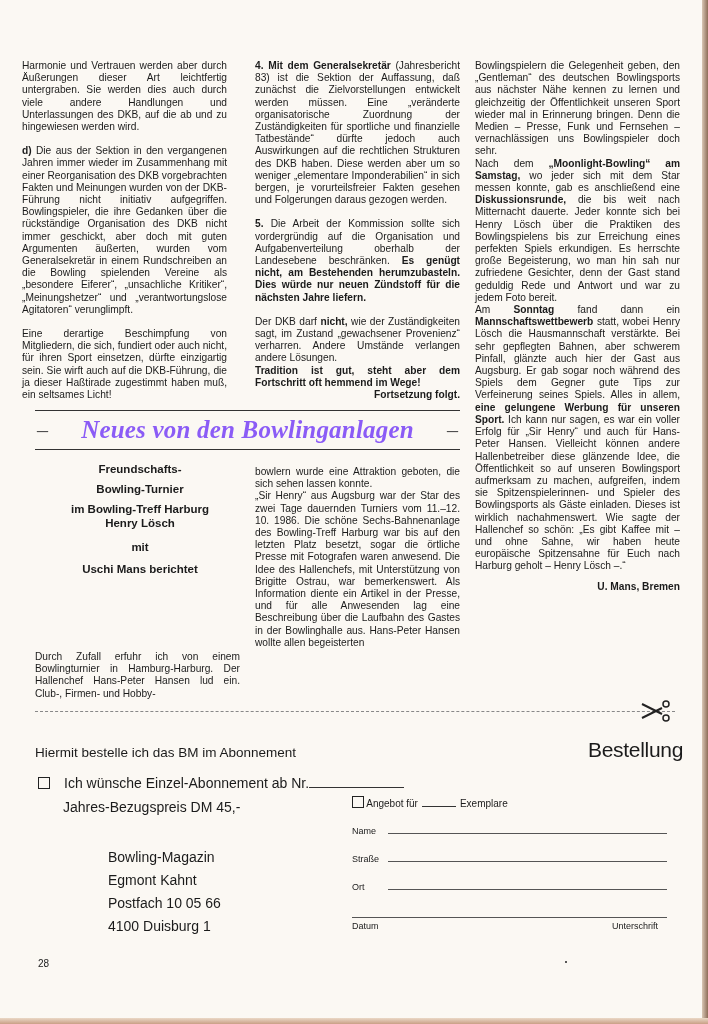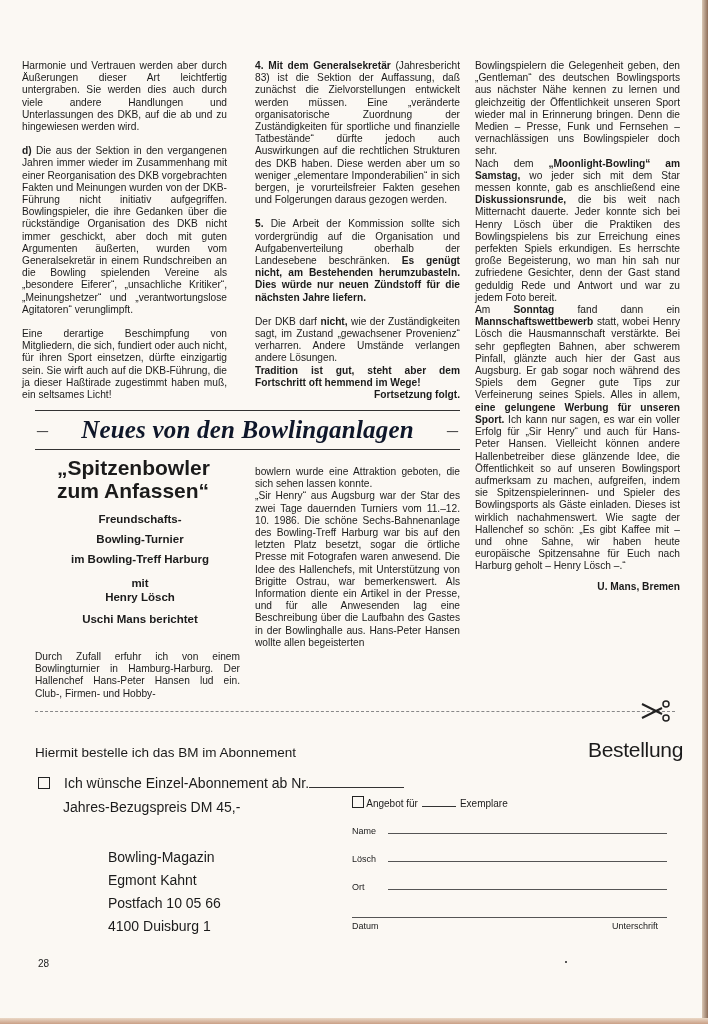--- a/index.html
+++ b/index.html
@@ -32,21 +32,21 @@
   #col3 { left: 475px; top: 60px; width: 205px; }
 
   .banner {
     position: absolute; left: 35px; top: 410px; width: 425px; height: 38px;
     border-top: 1.5px solid #333; border-bottom: 1.5px solid #333;
     display: flex; align-items: center; justify-content: space-between;
   }
   .banner .dash { font-family: "Liberation Serif", serif; font-size: 22px; color: #444; padding: 0 2px; }
   .banner .title {
     font-family: "Liberation Serif", serif; font-weight: bold; font-style: italic;
-    font-size: 25px; letter-spacing: 0.2px; color: #0f172a;
+    font-size: 25px; letter-spacing: 0.2px; color: #8b5cf6;
   }
 
   #article-head { position: absolute; left: 35px; top: 452px; width: 210px; text-align: center; }
   .headline { font-size: 21px; font-weight: bold; line-height: 23px; text-align: left; padding-left: 22px; margin-top: 4px; }
   .sub { font-size: 11.5px; font-weight: bold; line-height: 14px; margin-top: 10px; }
   .sub.s2 { margin-top: 6px; }
   .sub.s3 { margin-top: 6px; }
   .sub.s4 { margin-top: 10px; }
   .sub.s5 { margin-top: 0; }
   .sub.s6 { margin-top: 8px; }
@@ -117,26 +117,25 @@
   <p class="tight right" style="margin-top:8px;"><b>U. Mans, Bremen</b></p>
 </div>
 
 <div class="banner">
   <span class="dash">–</span>
   <span class="title">Neues von den Bowlinganlagen</span>
   <span class="dash">–</span>
 </div>
 
 <div id="article-head">
-  <div class="headline">„Spitzenbowler zum Anfassen“</div>
   <div class="sub">Freundschafts-</div>
   <div class="sub s2">Bowling-Turnier</div>
   <div class="sub s3">im Bowling-Treff Harburg</div>
+  <div class="sub s5">Henry Lösch</div>
   <div class="sub s4">mit</div>
-  <div class="sub s5">Henry Lösch</div>
   <div class="sub s6">Uschi Mans berichtet</div>
 </div>
 
 <div class="col" id="art-col1">
   <p class="tight">Durch Zufall erfuhr ich von einem Bowlingturnier in Hamburg-Harburg. Der Hallenchef Hans-Peter Hansen lud ein. Club-, Firmen- und Hobby-</p>
 </div>
 
 <div class="col" id="art-col2">
   <p class="tight">bowlern wurde eine Attraktion geboten, die sich sehen lassen konnte.</p>
   <p class="tight">„Sir Henry“ aus Augsburg war der Star des zwei Tage dauernden Turniers vom 11.–12. 10. 1986. Die schöne Sechs-Bahnenanlage des Bowling-Treff Harburg war bis auf den letzten Platz besetzt, sogar die örtliche Presse mit Fotografen waren anwesend. Die Idee des Hallenchefs, mit Unterstützung von Brigitte Ostrau, war bemerkenswert. Als Information diente ein Artikel in der Presse, und für alle Anwesenden lag eine Beschreibung über die Laufbahn des Gastes in der Bowlinghalle aus. Hans-Peter Hansen wollte allen begeisterten</p>
@@ -169,21 +168,21 @@
 <div class="offer">
   <span class="checkbox"></span>
   <span>Angebot für</span><span class="blank"></span><span>Exemplare</span>
 </div>
 
 <div class="field" id="f-name">
   <span class="lbl">Name</span>
     <span class="ln"></span>
 </div>
 <div class="field" id="f-str">
-  <span class="lbl">Lösch</span>
+  <span class="lbl">Straße</span>
     <span class="ln"></span>
 </div>
 <div class="field" id="f-ort">
   <span class="lbl">Ort</span>
     <span class="ln"></span>
 </div>
 <div class="sig-line"></div>
 <div class="sig-date">Datum</div>
 <div class="sig-sign">Unterschrift</div>
 

